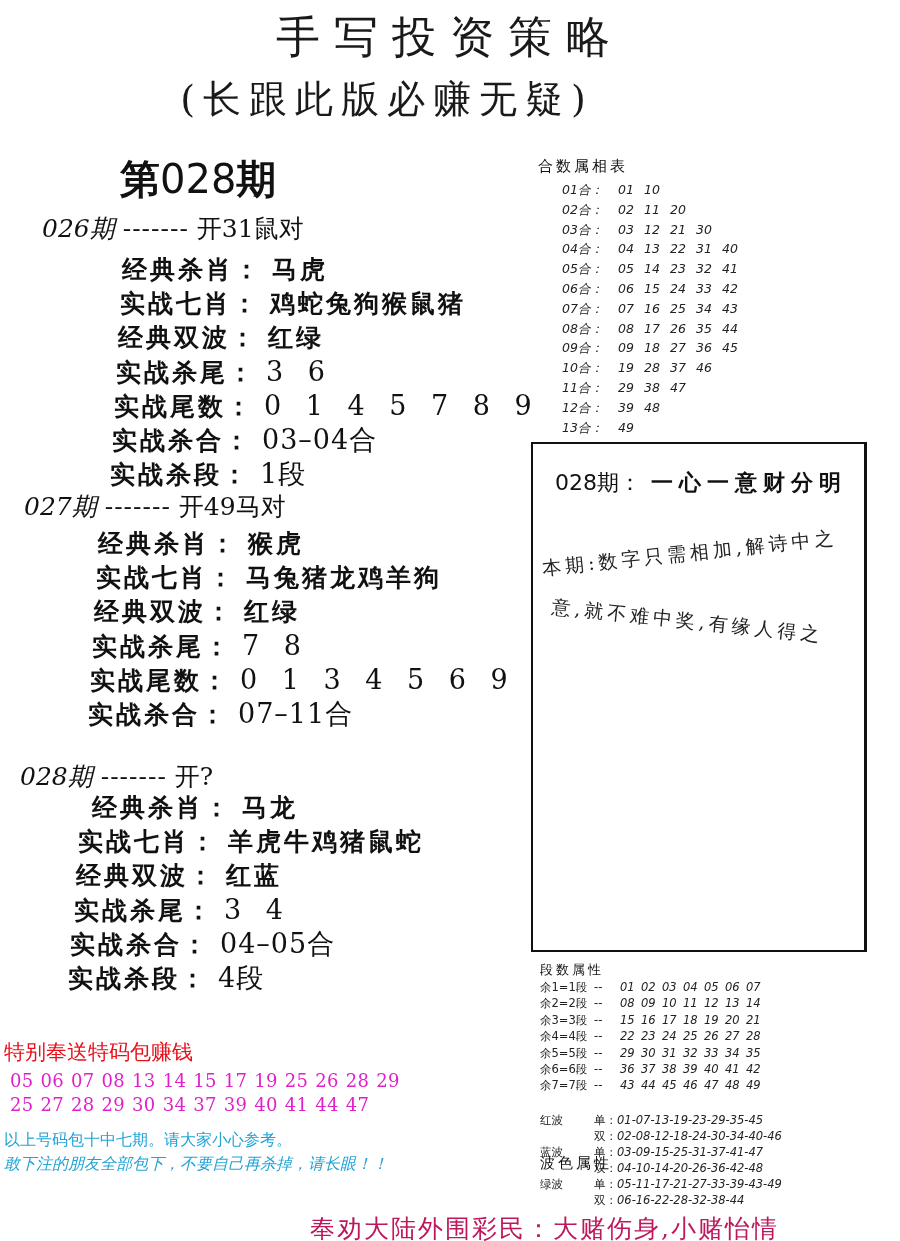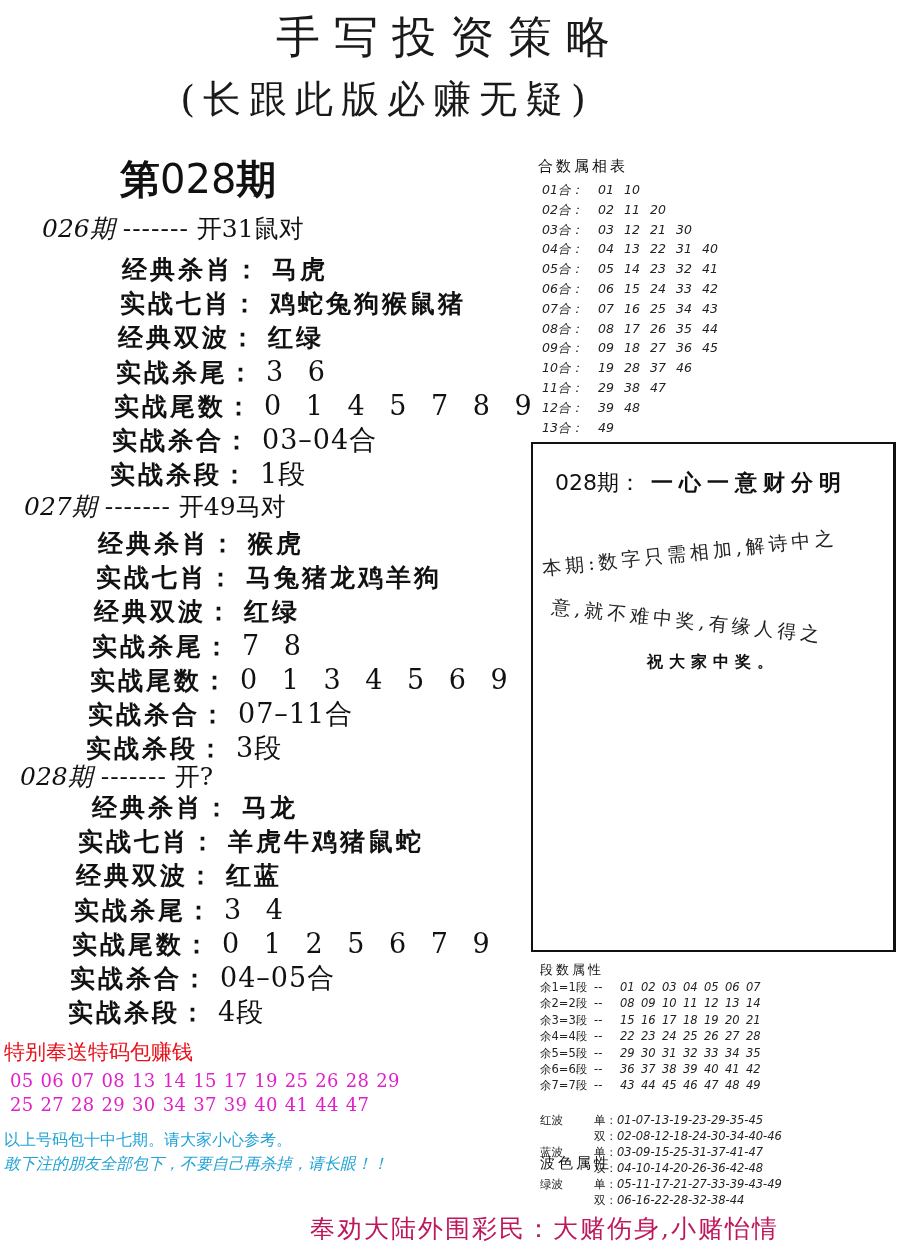--- a/index.html
+++ b/index.html
@@ -27,21 +27,21 @@
   .row .val { display: inline-block; margin-left: 10px; font-weight: bold; }
   .row .val.num { font-weight: normal; letter-spacing: 8px; font-size: 27px; }
 
   
   .tbl-title { font-size: 15px; font-family: "DejaVu Serif", serif; letter-spacing: 3px; }
   .tbl { font-family: "DejaVu Sans", sans-serif; font-style: italic; font-size: 12.5px;
          line-height: 19.8px; color: #222; }
   .tbl .k { display: inline-block; width: 56px; }
   .tbl span.n { display: inline-block; width: 26px; }
 
-  .box { left: 531px; top: 442px; width: 365px; height: 510px;
+  .box { left: 531px; top: 442px; width: 336px; height: 510px;
          border: 2.5px solid #111; border-right-width: 3px; box-sizing: border-box; }
   .box-head { left: 22px; top: 24px; font-size: 22px; white-space: nowrap; }
   .box-head .p { font-family: "DejaVu Sans", sans-serif; }
   .box-head .s { font-weight: bold; letter-spacing: 6px; margin-left: 10px; }
   .poem { font-family: "DejaVu Serif", serif; font-size: 19px; letter-spacing: 4px; color: #222; }
   .poem1 { left: 8px; top: 112px; transform: rotate(-6deg); transform-origin: left top; white-space: nowrap; }
   .poem2 { left: 20px; top: 150px; transform: rotate(6deg); transform-origin: left top; white-space: nowrap; }
   .wish { left: 0; width: 100%; top: 208px; text-align: center; font-size: 16px; font-weight: bold; letter-spacing: 6px; }
 
   .seg-tbl { font-family: "DejaVu Sans", sans-serif; font-size: 11.5px; line-height: 16.4px; color: #222; }
@@ -85,38 +85,36 @@
 <div class="abs period-head" style="left:24px; top:490px;">
   <span>027期</span><span class="dash">-------</span><span class="res">开49马对</span>
 </div>
 <div class="abs" style="left:96px; top:527px;">
   <div class="row" style="margin-left:2px"><span class="lbl">经典杀肖：</span><span class="val">猴虎</span></div>
   <div class="row" style="margin-left:0px"><span class="lbl">实战七肖：</span><span class="val">马兔猪龙鸡羊狗</span></div>
   <div class="row" style="margin-left:-2px"><span class="lbl">经典双波：</span><span class="val">红绿</span></div>
   <div class="row" style="margin-left:-4px"><span class="lbl">实战杀尾：</span><span class="val num">7 8</span></div>
   <div class="row" style="margin-left:-6px"><span class="lbl">实战尾数：</span><span class="val num">0 1 3 4 5 6 9</span></div>
   <div class="row" style="margin-left:-8px"><span class="lbl">实战杀合：</span><span class="val num" style="letter-spacing:1px">07–11合</span></div>
-  <div class="row" style="margin-left:-10px"><span class="lbl">实战杀段：</span><span class="val num" style="letter-spacing:1px">3段</span></div>
 </div>
 
 <div class="abs period-head" style="left:20px; top:760px;">
   <span>028期</span><span class="dash">-------</span><span class="res">开?</span>
 </div>
 <div class="abs" style="left:78px; top:791px;">
   <div class="row" style="margin-left:14px"><span class="lbl">经典杀肖：</span><span class="val">马龙</span></div>
   <div class="row" style="margin-left:0px"><span class="lbl">实战七肖：</span><span class="val">羊虎牛鸡猪鼠蛇</span></div>
   <div class="row" style="margin-left:-2px"><span class="lbl">经典双波：</span><span class="val">红蓝</span></div>
   <div class="row" style="margin-left:-4px"><span class="lbl">实战杀尾：</span><span class="val num">3 4</span></div>
-  <div class="row" style="margin-left:-6px"><span class="lbl">实战尾数：</span><span class="val num">0 1 2 5 6 7 9</span></div>
   <div class="row" style="margin-left:-8px"><span class="lbl">实战杀合：</span><span class="val num" style="letter-spacing:1px">04–05合</span></div>
   <div class="row" style="margin-left:-10px"><span class="lbl">实战杀段：</span><span class="val num" style="letter-spacing:1px">4段</span></div>
 </div>
 
 <div class="abs tbl-title" style="left:538px; top:157px;">合数属相表</div>
-<div class="abs tbl" id="sum-table" style="left:542px; top:180px;">
+<div class="abs tbl" id="sum-table" style="left:562px; top:180px;">
     <div><span class="k">01合：</span><span class="n">01</span><span class="n">10</span></div>
     <div><span class="k">02合：</span><span class="n">02</span><span class="n">11</span><span class="n">20</span></div>
     <div><span class="k">03合：</span><span class="n">03</span><span class="n">12</span><span class="n">21</span><span class="n">30</span></div>
     <div><span class="k">04合：</span><span class="n">04</span><span class="n">13</span><span class="n">22</span><span class="n">31</span><span class="n">40</span></div>
     <div><span class="k">05合：</span><span class="n">05</span><span class="n">14</span><span class="n">23</span><span class="n">32</span><span class="n">41</span></div>
     <div><span class="k">06合：</span><span class="n">06</span><span class="n">15</span><span class="n">24</span><span class="n">33</span><span class="n">42</span></div>
     <div><span class="k">07合：</span><span class="n">07</span><span class="n">16</span><span class="n">25</span><span class="n">34</span><span class="n">43</span></div>
     <div><span class="k">08合：</span><span class="n">08</span><span class="n">17</span><span class="n">26</span><span class="n">35</span><span class="n">44</span></div>
     <div><span class="k">09合：</span><span class="n">09</span><span class="n">18</span><span class="n">27</span><span class="n">36</span><span class="n">45</span></div>
     <div><span class="k">10合：</span><span class="n">19</span><span class="n">28</span><span class="n">37</span><span class="n">46</span></div>
@@ -124,21 +122,20 @@
     <div><span class="k">12合：</span><span class="n">39</span><span class="n">48</span></div>
     <div><span class="k">13合：</span><span class="n">49</span></div>
   </div>
 
 <div class="abs box">
   <div class="abs box-head">
     <span class="p">028期：</span><span class="s">一心一意财分明</span>
   </div>
   <div class="abs poem poem1">本期:数字只需相加,解诗中之</div>
   <div class="abs poem poem2">意,就不难中奖,有缘人得之</div>
-  <div class="abs wish">祝大家中奖。</div>
 </div>
 
 <div class="abs tbl-title" style="left:540px; top:961px; font-size:13px;">段数属性</div>
 <div class="abs seg-tbl" id="seg-table" style="left:540px; top:979px;">
     <div><span class="k">余1=1段</span><span class="d">--</span><span class="n">01</span><span class="n">02</span><span class="n">03</span><span class="n">04</span><span class="n">05</span><span class="n">06</span><span class="n">07</span></div>
     <div><span class="k">余2=2段</span><span class="d">--</span><span class="n">08</span><span class="n">09</span><span class="n">10</span><span class="n">11</span><span class="n">12</span><span class="n">13</span><span class="n">14</span></div>
     <div><span class="k">余3=3段</span><span class="d">--</span><span class="n">15</span><span class="n">16</span><span class="n">17</span><span class="n">18</span><span class="n">19</span><span class="n">20</span><span class="n">21</span></div>
     <div><span class="k">余4=4段</span><span class="d">--</span><span class="n">22</span><span class="n">23</span><span class="n">24</span><span class="n">25</span><span class="n">26</span><span class="n">27</span><span class="n">28</span></div>
     <div><span class="k">余5=5段</span><span class="d">--</span><span class="n">29</span><span class="n">30</span><span class="n">31</span><span class="n">32</span><span class="n">33</span><span class="n">34</span><span class="n">35</span></div>
     <div><span class="k">余6=6段</span><span class="d">--</span><span class="n">36</span><span class="n">37</span><span class="n">38</span><span class="n">39</span><span class="n">40</span><span class="n">41</span><span class="n">42</span></div>

